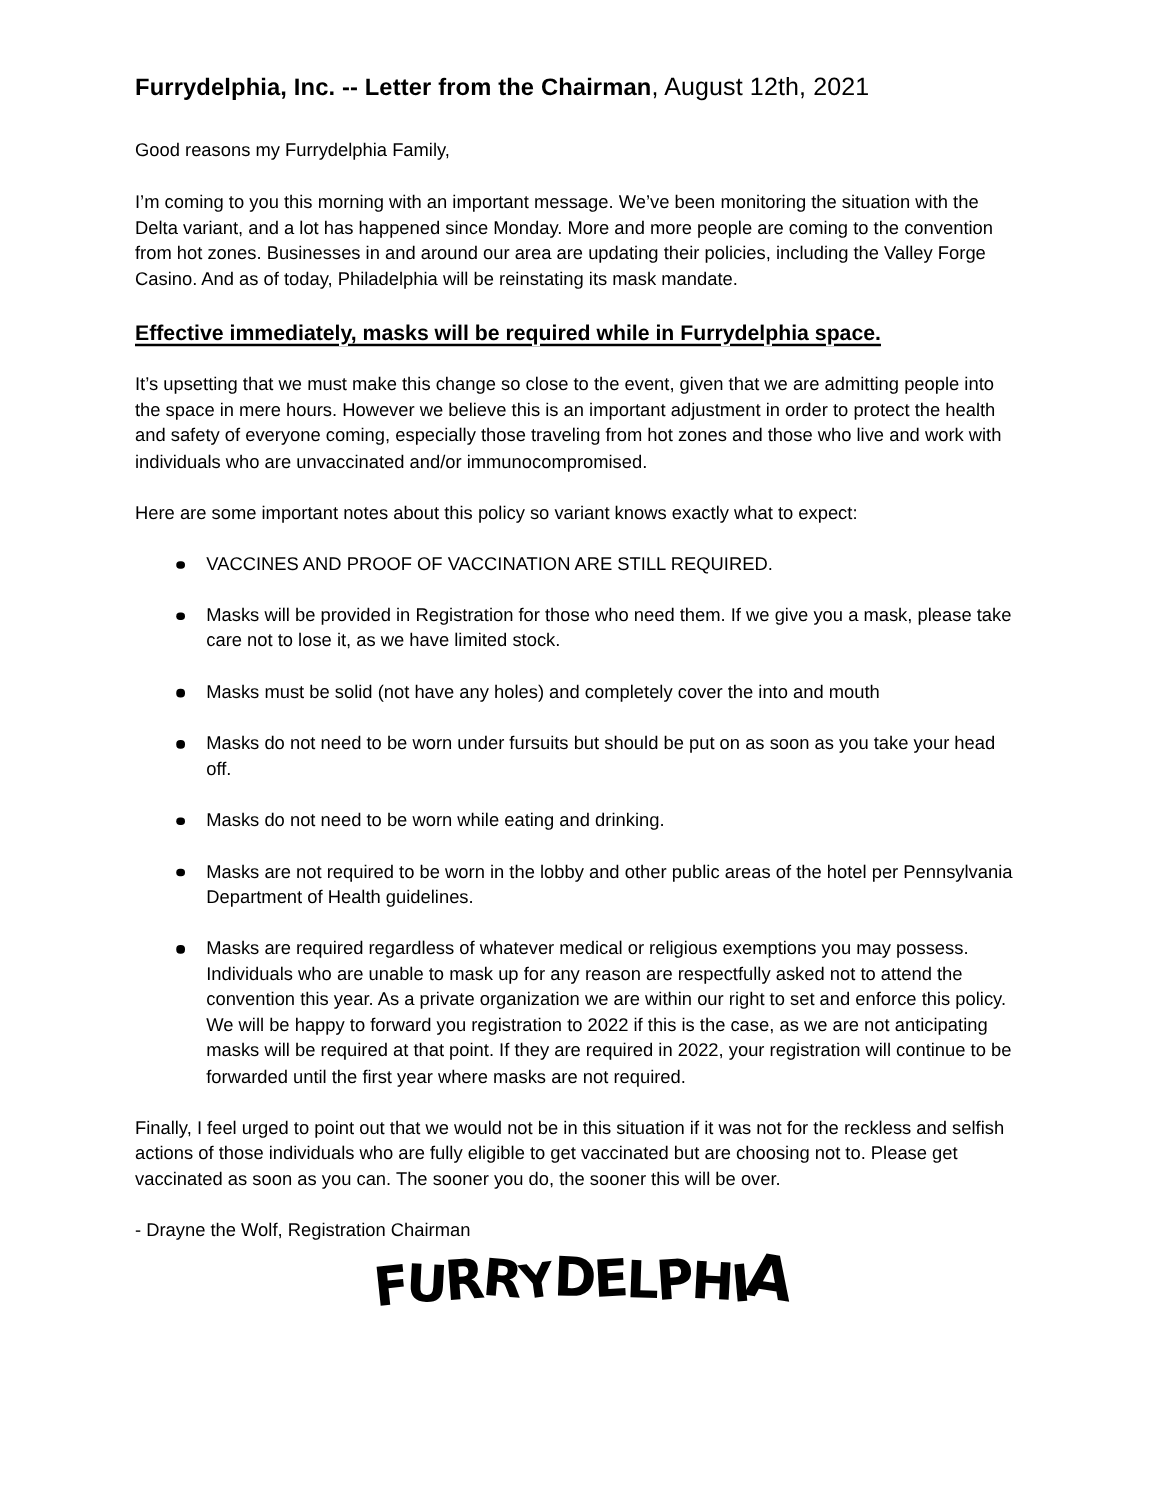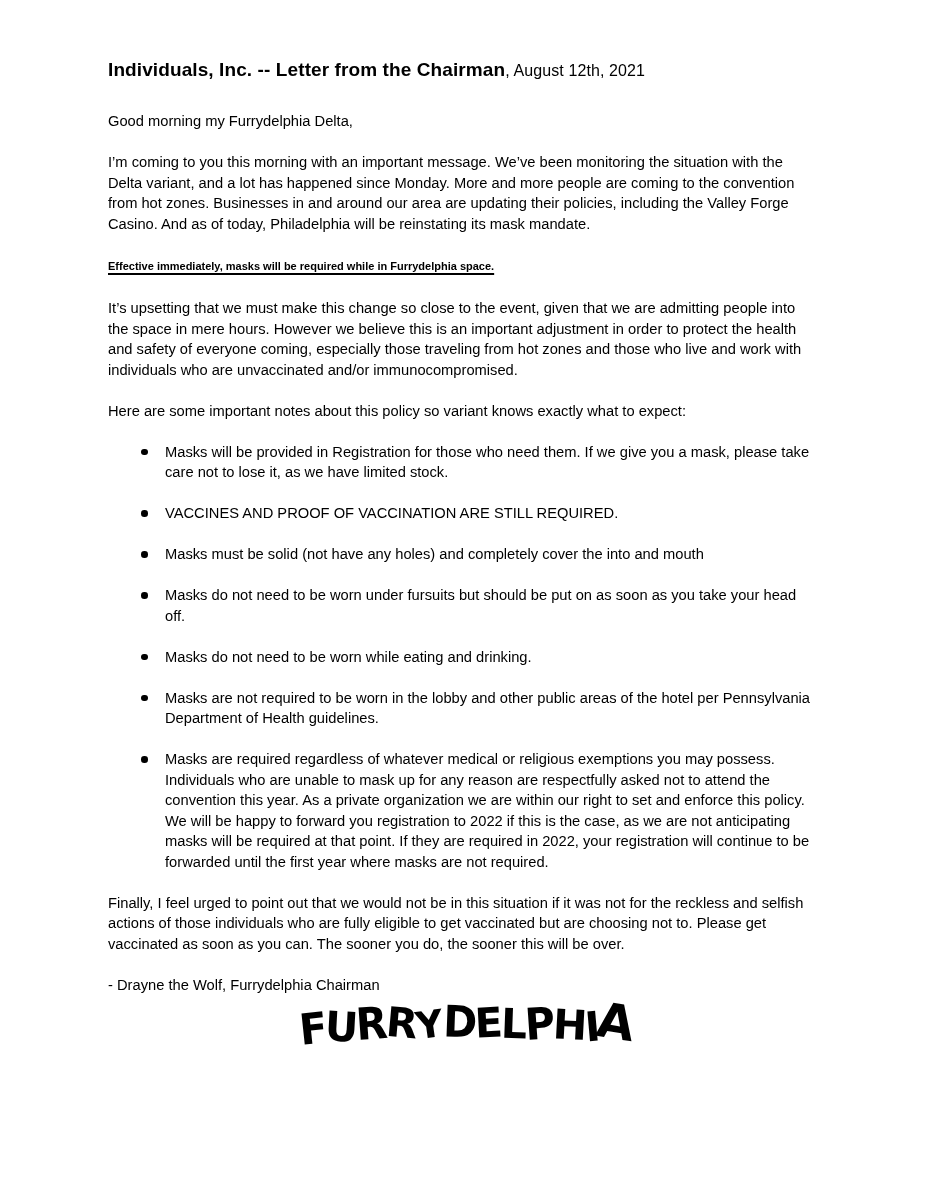--- a/index.html
+++ b/index.html
@@ -19,28 +19,28 @@
   }
   h1.doc-title {
     margin: 0 0 27px 0;
     font-size: 19px;
     line-height: 26px;
     font-weight: bold;
     letter-spacing: 0.1px;
   }
   h1.doc-title .t-date {
     font-weight: normal;
-    font-size: 16px;
+    font-size: 20px;
   }
   p.para {
     margin: 0 0 20.5px 0;
   }
   h2.policy-heading {
     margin: 0 0 20.5px 0;
-    font-size: 11px;
+    font-size: 17px;
     line-height: 23px;
     font-weight: bold;
     text-decoration: underline;
     text-decoration-thickness: 2px;
     text-underline-offset: 3px;
   }
   ul.bullet-list {
     list-style: none;
     margin: 0 0 20.5px 0;
     padding: 0;
@@ -85,43 +85,43 @@
   .logo .logo-letter:nth-child(9)  { transform: rotate(-4deg) translateY(-2px) scaleY(1.07); }
   .logo .logo-letter:nth-child(10) { transform: rotate(3deg)  translateY(-1px); }
   .logo .logo-letter:nth-child(11) { transform: rotate(-5deg) translateY(1px); }
   .logo .logo-letter:nth-child(12) { transform: rotate(9deg)  translateY(-4px) scale(1.18); }
 </style>
 </head>
 <body>
 
 <div class="page">
 
-  <h1 class="doc-title"><span class="t-bold">Individuals, Inc. -- Letter from the Chairman</span><span class="t-date">, August 12th, 2021</span></h1>
+  <h1 class="doc-title"><span class="t-bold">Furrydelphia, Inc. -- Letter from the Chairman</span><span class="t-date">, August 12th, 2021</span></h1>
 
-  <p class="para">Good morning my Furrydelphia Delta,</p>
+  <p class="para">Good reasons my Furrydelphia Family,</p>
 
   <p class="para">I’m coming to you this morning with an important message. We’ve been monitoring the situation with the Delta variant, and a lot has happened since Monday. More and more people are coming to the convention from hot zones. Businesses in and around our area are updating their policies, including the Valley Forge Casino. And as of today, Philadelphia will be reinstating its mask mandate.</p>
 
 
   <h2 class="policy-heading">Effective immediately, masks will be required while in Furrydelphia space.</h2>
 
   <p class="para">It’s upsetting that we must make this change so close to the event, given that we are admitting people into the space in mere hours. However we believe this is an important adjustment in order to protect the health and safety of everyone coming, especially those traveling from hot zones and those who live and work with individuals who are unvaccinated and/or immunocompromised.</p>
 
   <p class="para">Here are some important notes about this policy so variant knows exactly what to expect:</p>
 
   <ul class="bullet-list">
+    <li>VACCINES AND PROOF OF VACCINATION ARE STILL REQUIRED.</li>
     <li>Masks will be provided in Registration for those who need them. If we give you a mask, please take care not to lose it, as we have limited stock.</li>
-    <li>VACCINES AND PROOF OF VACCINATION ARE STILL REQUIRED.</li>
     <li>Masks must be solid (not have any holes) and completely cover the into and mouth</li>
     <li>Masks do not need to be worn under fursuits but should be put on as soon as you take your head off.</li>
     <li>Masks do not need to be worn while eating and drinking.</li>
     <li>Masks are not required to be worn in the lobby and other public areas of the hotel per Pennsylvania Department of Health guidelines.</li>
     <li>Masks are required regardless of whatever medical or religious exemptions you may possess. Individuals who are unable to mask up for any reason are respectfully asked not to attend the convention this year. As a private organization we are within our right to set and enforce this policy. We will be happy to forward you registration to 2022 if this is the case, as we are not anticipating masks will be required at that point. If they are required in 2022, your registration will continue to be forwarded until the first year where masks are not required.</li>
   </ul>
 
   <p class="para">Finally, I feel urged to point out that we would not be in this situation if it was not for the reckless and selfish actions of those individuals who are fully eligible to get vaccinated but are choosing not to. Please get vaccinated as soon as you can. The sooner you do, the sooner this will be over.</p>
 
 
-  <p class="para">- Drayne the Wolf, Furrydelphia Chairman</p>
+  <p class="para">- Drayne the Wolf, Registration Chairman</p>
 
   <div class="logo"><span class="logo-letter">F</span><span class="logo-letter">U</span><span class="logo-letter">R</span><span class="logo-letter">R</span><span class="logo-letter">Y</span><span class="logo-letter">D</span><span class="logo-letter">E</span><span class="logo-letter">L</span><span class="logo-letter">P</span><span class="logo-letter">H</span><span class="logo-letter">I</span><span class="logo-letter">A</span></div>
 
 </div>
 
 </body></html>

